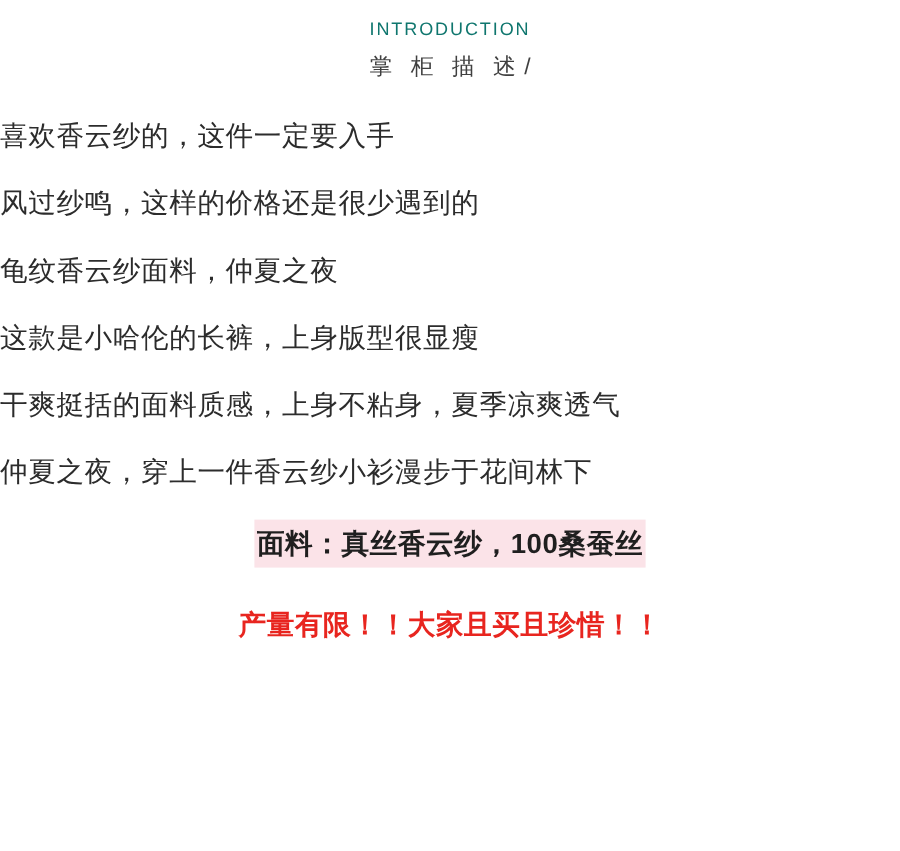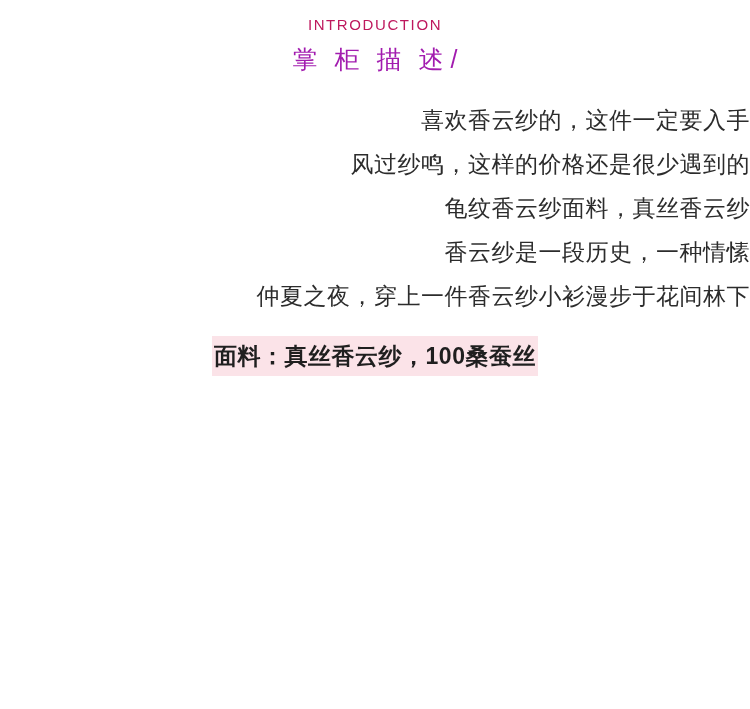--- a/index.html
+++ b/index.html
@@ -17,44 +17,45 @@
   .page {
     width: 750px;
     height: 709px;
     box-sizing: border-box;
     padding: 10px 0 0 0;
     display: flex;
     flex-direction: column;
     align-items: center;
   }
   .eyebrow {
-    color: #be185d;
+    color: #0f766e;
     font-size: 15px;
     letter-spacing: 1.6px;
     margin-top: 6px;
     margin-bottom: 10px;
     text-align: left;
   }
   .title {
-    font-size: 25px;
-    color: #a21caf;
+    font-size: 19px;
+    color: #404040;
     letter-spacing: 5px;
     margin-bottom: 22px;
     text-align: left;
     font-weight: normal;
   }
   .title .slash {
     letter-spacing: 0;
     margin-left: 2px;
   }
   .body-lines {
     width: 100%;
     display: flex;
     flex-direction: column;
-    align-items: flex-end;
+    align-items: flex-start;
+    gap: 12px;
   }
   .line {
     font-size: 23px;
     line-height: 44px;
     color: #2c2c2c;
     text-align: center;
     letter-spacing: 0.5px;
     white-space: nowrap;
   }
   .fabric-wrap {
@@ -91,23 +92,25 @@
 
   <div class="eyebrow">INTRODUCTION</div>
 
   <div class="title">
     <span>掌 柜 描 述</span><span class="slash">/</span>
   </div>
 
   <div class="body-lines">
     <div class="line">喜欢香云纱的，这件一定要入手</div>
     <div class="line">风过纱鸣，这样的价格还是很少遇到的</div>
-    <div class="line">龟纹香云纱面料，真丝香云纱</div>
-    <div class="line">香云纱是一段历史，一种情愫</div>
+    <div class="line">龟纹香云纱面料，仲夏之夜</div>
+    <div class="line">这款是小哈伦的长裤，上身版型很显瘦</div>
+    <div class="line">干爽挺括的面料质感，上身不粘身，夏季凉爽透气</div>
     <div class="line">仲夏之夜，穿上一件香云纱小衫漫步于花间林下</div>
   </div>
 
   <div class="fabric-wrap">
     <div class="fabric">面料：真丝香云纱，100桑蚕丝</div>
   </div>
 
+  <div class="warning">产量有限！！大家且买且珍惜！！</div>
 
 </div>
 
 </body></html>

